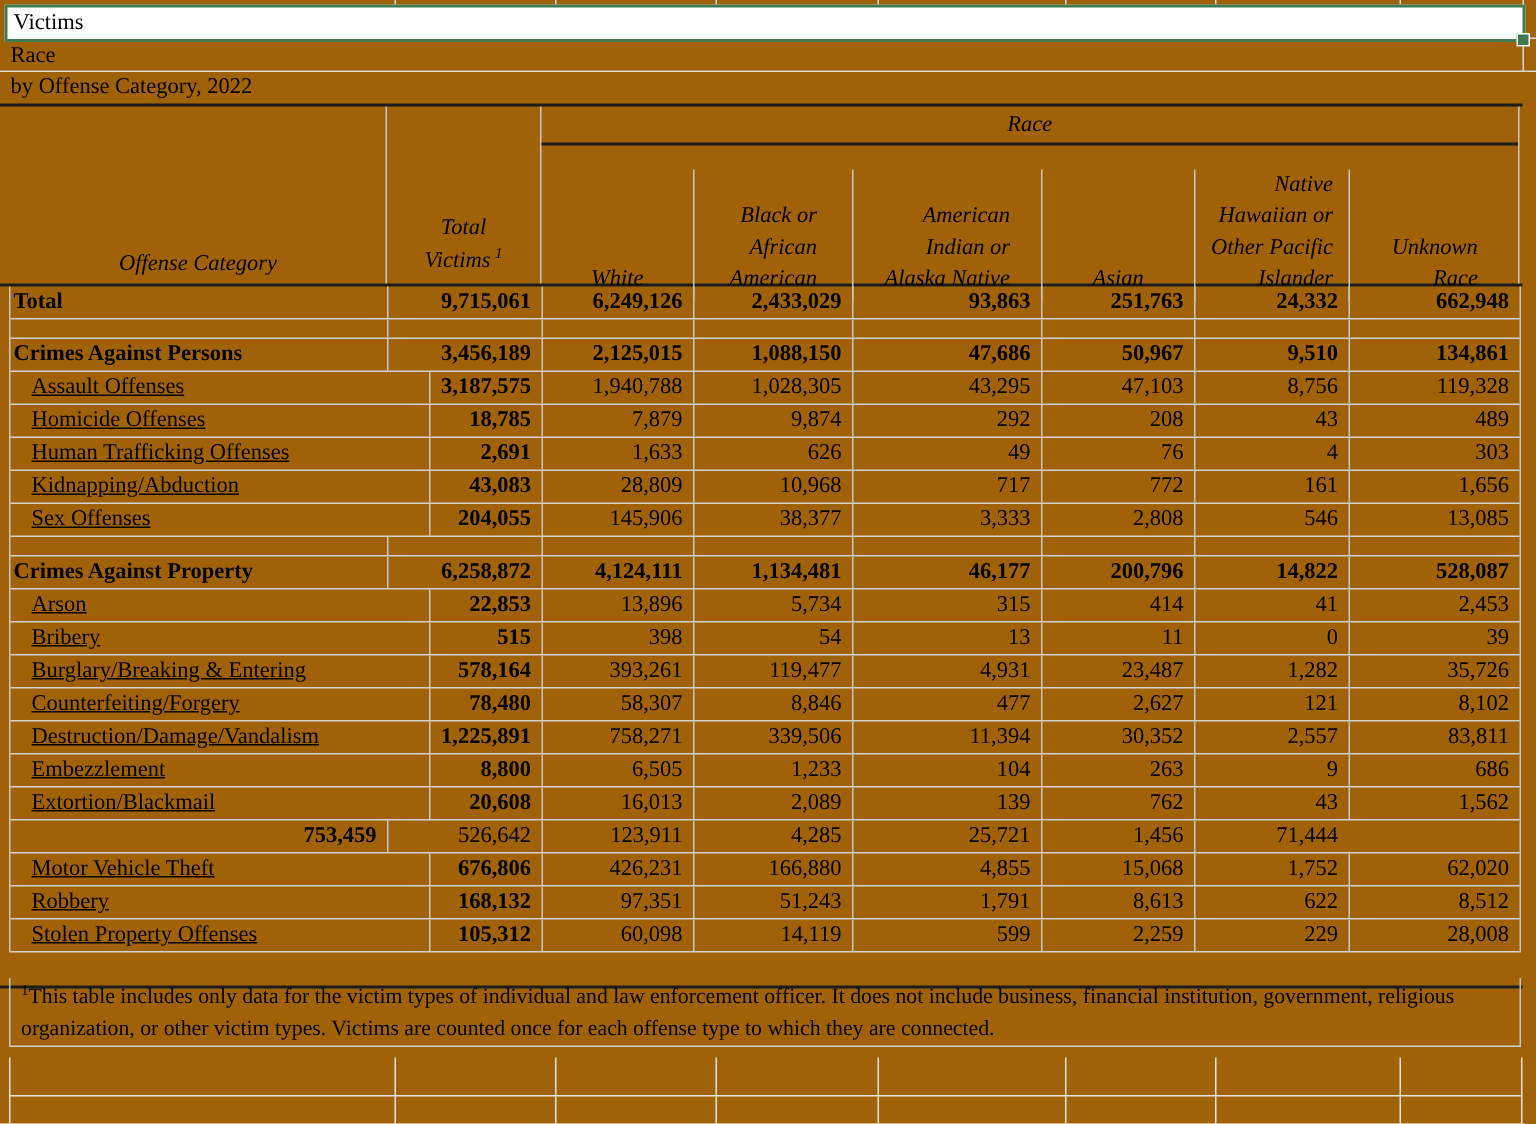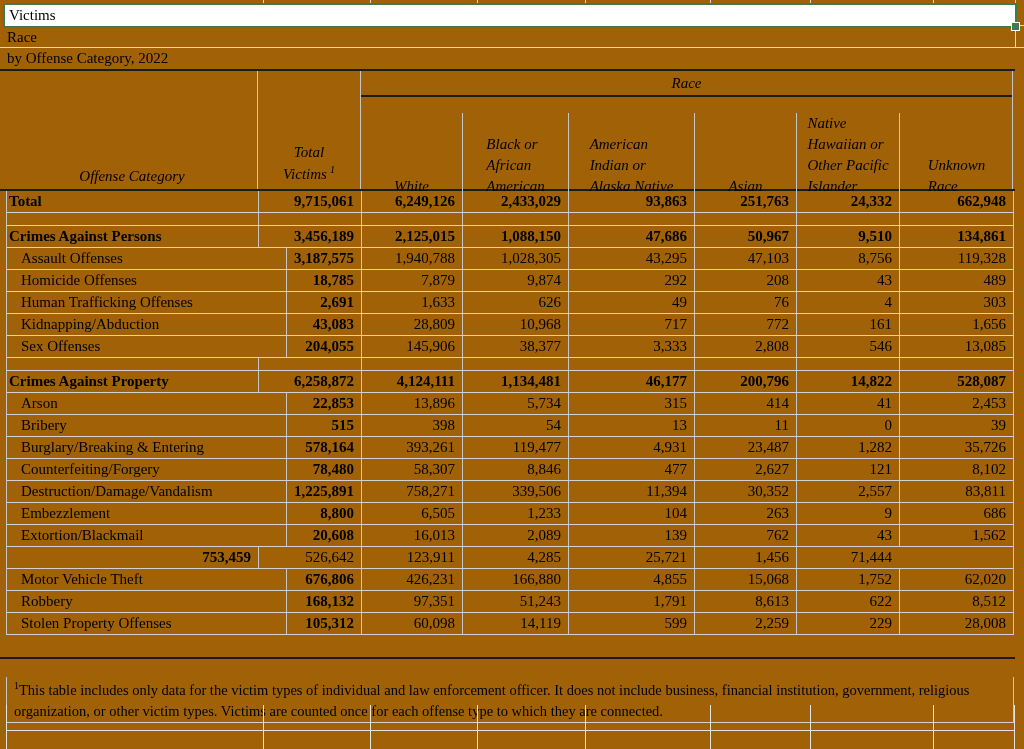--- a/index.html
+++ b/index.html
@@ -22,40 +22,40 @@
   .hA{position:absolute;left:7px;top:71px;width:251px;height:118px;box-sizing:border-box;border-right:1px solid var(--line);
     display:flex;align-items:flex-end;justify-content:center;font-style:italic;font-size:15px;padding-bottom:4px;}
   .hTotal{position:absolute;left:258px;top:71px;width:103px;height:118px;box-sizing:border-box;border-right:1px solid var(--line);
     display:flex;flex-direction:column;justify-content:flex-end;align-items:center;text-align:center;
     font-style:italic;font-size:15px;line-height:1.4;padding-bottom:4px;}
   .hTotal sup{font-size:10px;margin-left:3px;}
   .hRaceWrap{position:absolute;left:361px;top:71px;width:652px;height:118px;box-sizing:border-box;border-right:1px solid var(--line);}
   .hRaceLabel{height:24px;border-bottom:2px solid var(--thick);display:flex;align-items:center;justify-content:center;
     font-style:italic;font-size:15px;box-sizing:content-box;}
   .hRaceCols{display:grid;grid-template-columns:101px 106px 126px 102px 103px 114px;height:92px;}
-  .hRaceCols .rc{display:flex;align-items:flex-end;justify-content:center;text-align:left;font-style:italic;
+  .hRaceCols .rc{display:flex;align-items:flex-end;justify-content:center;text-align:right;font-style:italic;
     font-size:15px;line-height:1.4;white-space:pre-line;padding-bottom:4px;box-sizing:border-box;margin-top:16px;}
   .hRaceCols .rc + .rc{border-left:1px solid var(--line);}
 
   
   .rows{position:absolute;left:6px;top:191px;width:1008px;box-sizing:border-box;
     border-left:1px solid var(--line);border-right:1px solid var(--line);}
   .drow{display:grid;grid-template-columns:251px 103px 101px 106px 126px 102px 103px 114px;height:22px;
     border-bottom:1px solid var(--rowline);box-sizing:border-box;font-size:15px;}
   .drow.blank{height:13px;}
   .drow .c{display:flex;align-items:center;box-sizing:border-box;overflow:hidden;white-space:nowrap;}
   .drow .c + .c{border-left:1px solid var(--line);}
   .drow .c.num{justify-content:flex-end;padding-right:7px;}
   .drow .c.label{padding-left:2px;}
-  .drow.item .c.label{padding-left:14px;}
+  .drow.item .c.label{padding-left:14px;text-decoration:underline;}
   .drow.total .c,.drow.section .c{font-weight:bold;}
   .drow.item .c.tv{font-weight:bold;margin-left:28px;}
 
   
-  .footnote{position:absolute;left:6px;top:677px;width:1008px;height:46px;box-sizing:border-box;
+  .footnote{position:absolute;left:6px;top:652px;width:1008px;height:46px;box-sizing:border-box;
     border-left:1px solid var(--line);border-right:1px solid var(--line);border-bottom:1px solid var(--rowline);
     padding:2px 8px 0 7px;font-size:14.5px;line-height:1.45;}
   .footnote sup{font-size:10px;}
   .erow{position:absolute;left:6px;width:1009px;box-sizing:border-box;display:grid;
     grid-template-columns:256px 107px 107px 108px 125px 100px 123px auto;
     border-left:1px solid var(--faint);border-right:1px solid var(--faint);border-bottom:1px solid var(--faint);}
   .erow .ec{box-sizing:border-box;}
   .erow .ec + .ec{border-left:1px solid var(--faint);}
 </style>
 </head>

